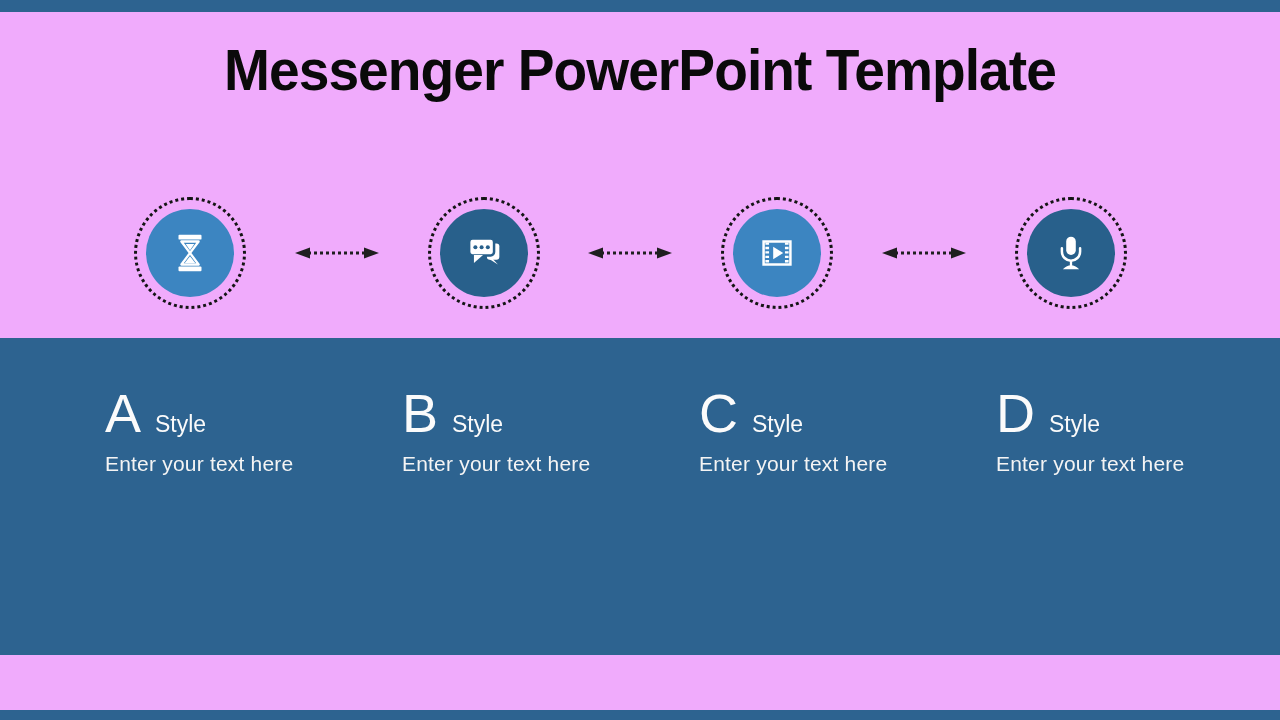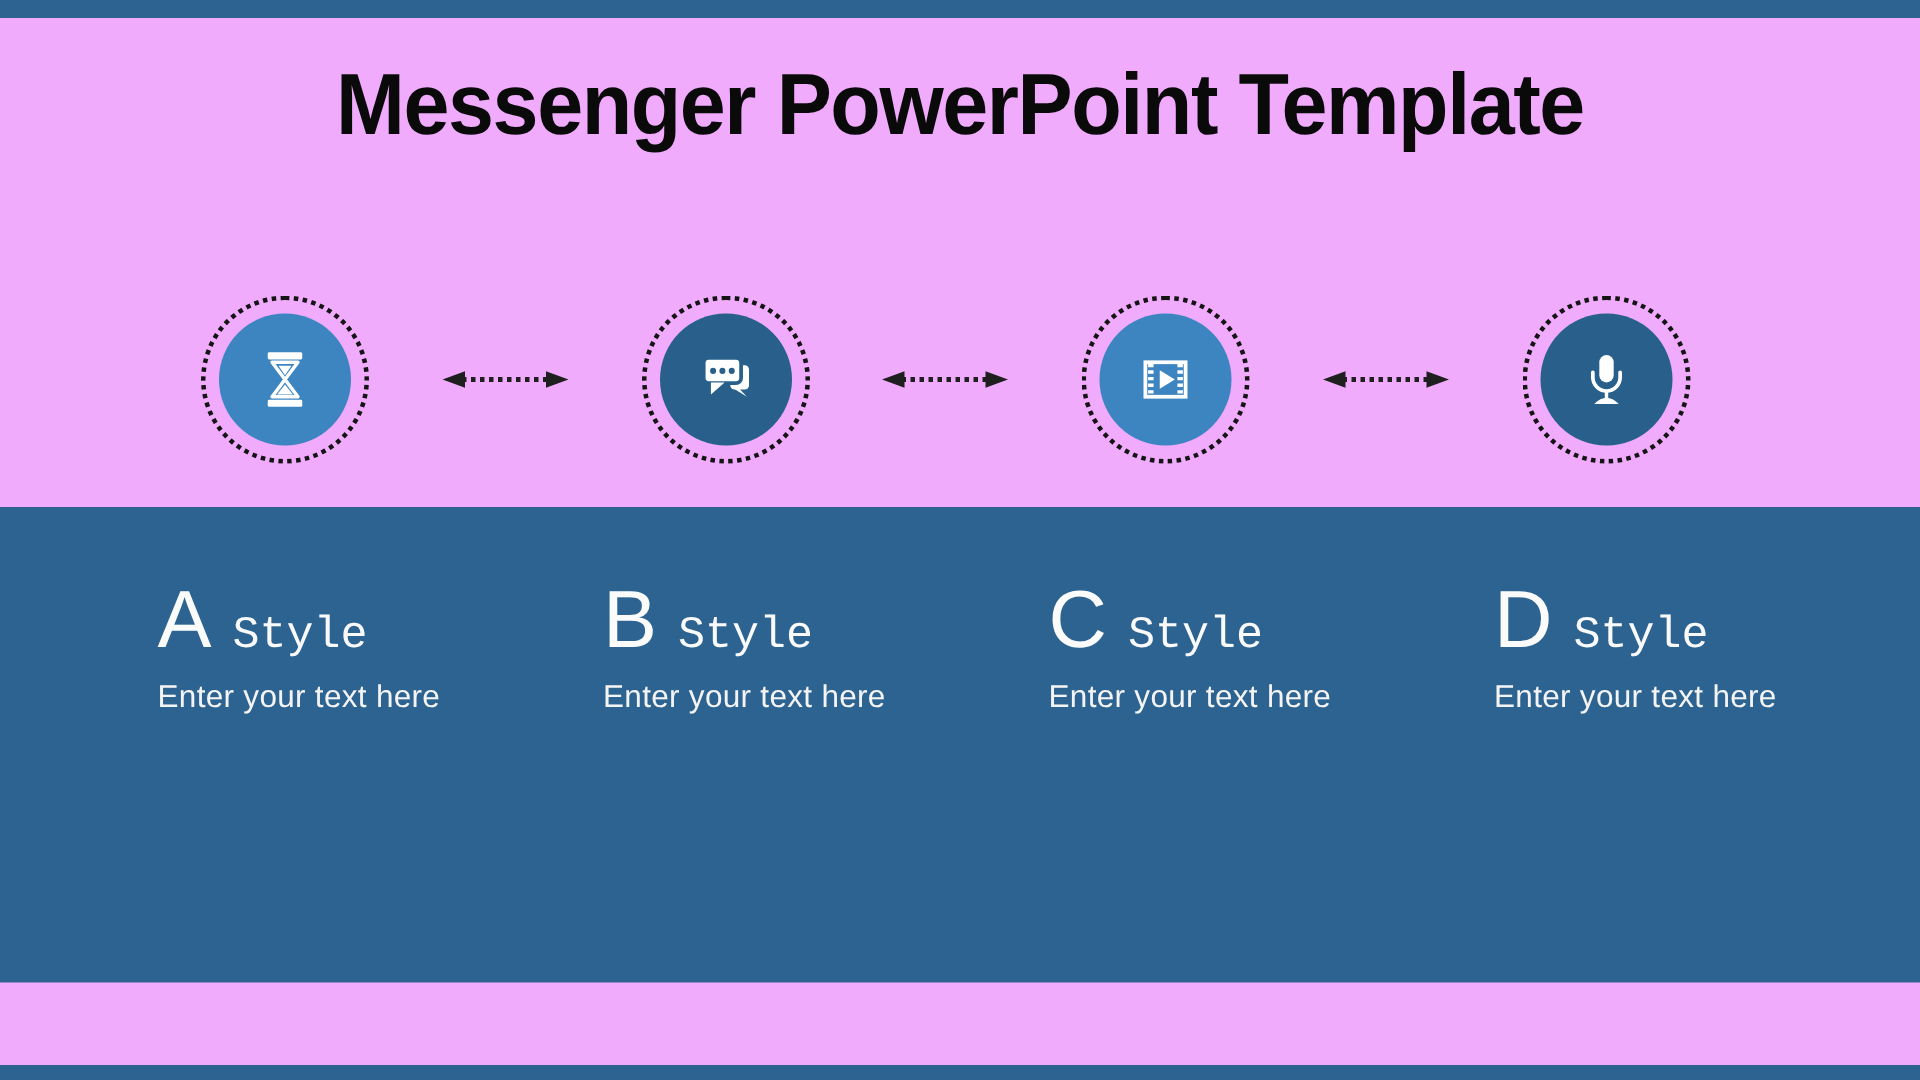--- a/index.html
+++ b/index.html
@@ -44,21 +44,21 @@
 
   
   .section {
     position:absolute; top:338px; left:0; width:1280px; height:317px;
     background:var(--section-bg); color:#ffffff;
   }
   .col { position:absolute; top:48px; width:270px; }
   .colA{left:105px} .colB{left:402px} .colC{left:699px} .colD{left:996px}
   .col-head { display:flex; align-items:baseline; gap:14px; }
   .col-letter { font-size:54px; line-height:1; font-weight:400; color:#fbfbfb; }
-  .col-style  { font-size:30px; color:#fafafa;font-family:Liberation Mono, monospace; }
+  .col-style  { font-size:23px; color:#fafafa; }
   .col-text   { margin-top:12px; font-size:21px; color:var(--text-light); letter-spacing:.2px; }
 </style>
 </head>
 <body>
 
 <div class="slide">
 
   <div class="bar top"></div>
 
   <h1 class="title">Messenger PowerPoint Template</h1>

